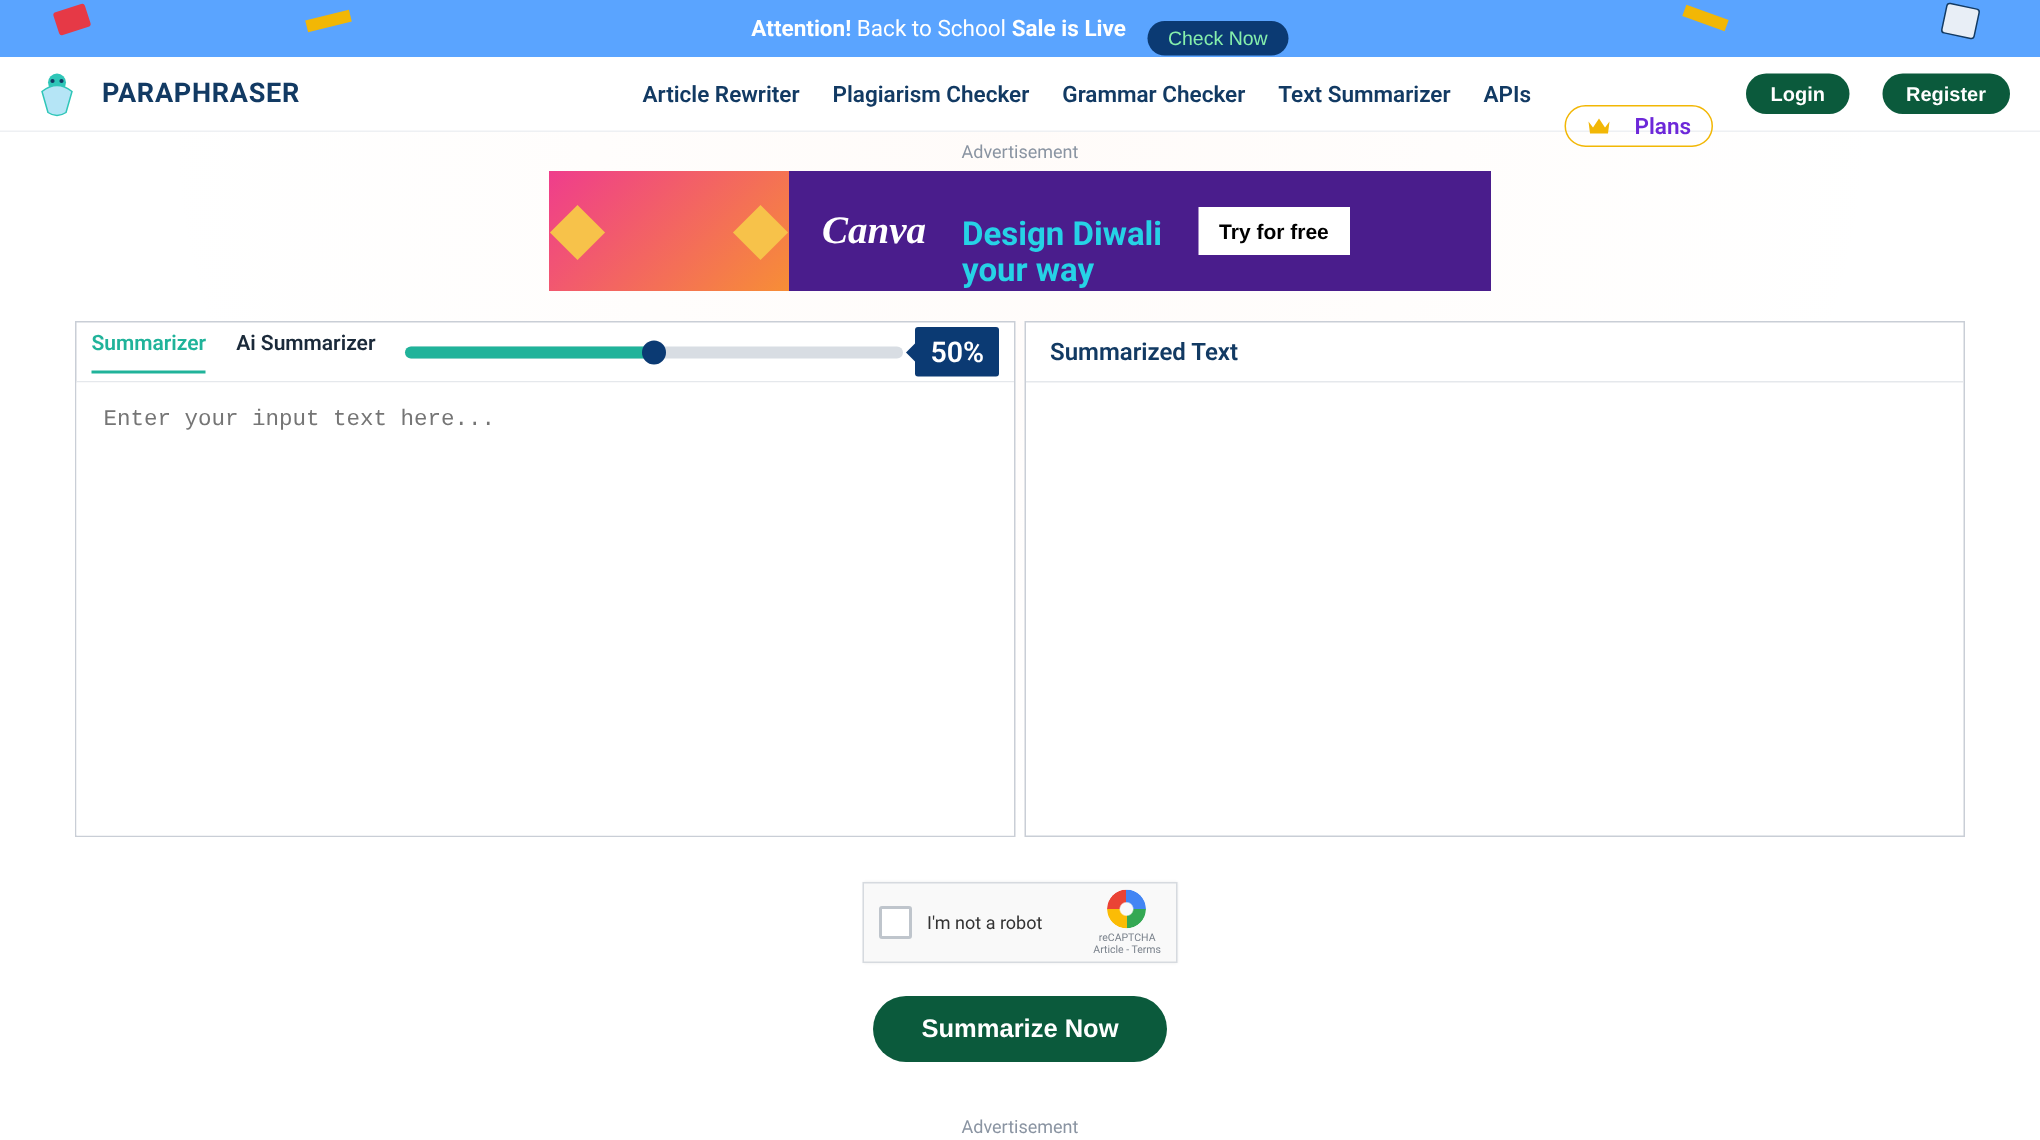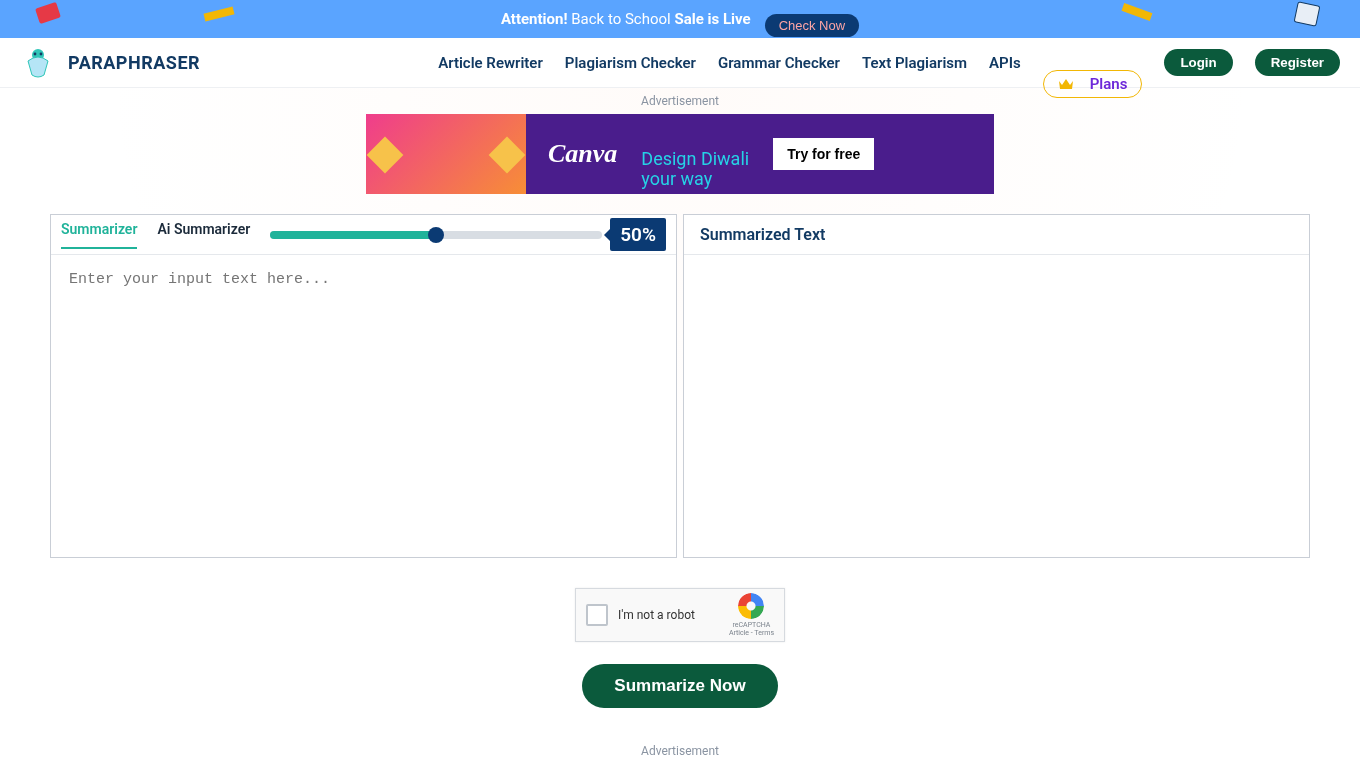--- a/index.html
+++ b/index.html
@@ -14,21 +14,21 @@
     justify-content: center;
     gap: 14px;
     color: #fff;
     font-size: 15px;
     position: relative;
     overflow: hidden;
   }
   .banner .bold { font-weight: 700; }
   .banner .check-btn {
     background: #0b3a73;
-    color: #fca5a5;
+    color: #86efac;
     border-radius: 16px;
     padding: 4px 14px;
     font-size: 13px;
     border: none;
     cursor: pointer;
     margin-top: 12px;
   }
   .banner-deco { position: absolute; top: 0; }
   .banner-deco.left1 { left: 32px; }
   .banner-deco.left2 { left: 200px; }
@@ -76,21 +76,21 @@
   }
   .ad-left::before, .ad-left::after {
     content: ""; position: absolute; width: 26px; height: 26px; background: #f7c24a; transform: rotate(45deg);
   }
   .ad-left::before { left: 6px; top: 28px; }
   .ad-left::after  { right: 6px; top: 28px; }
   .ad-right {
     flex: 1; background: #4a1d8c; display: flex; align-items: center; gap: 24px; padding: 0 22px;
   }
   .canva-word { color: #fff; font-family: Georgia, 'Times New Roman', serif; font-style: italic; font-size: 26px; font-weight: 600; }
-  .ad-headline { color: #26d2e6; font-size: 18px; font-weight: 400; line-height: 1.1; margin-top: 30px; }
+  .ad-headline { color: #26d2e6; font-size: 22px; font-weight: 700; line-height: 1.1; margin-top: 30px; }
   .try-btn { background: #fff; color: #000; font-weight: 700; font-size: 14px; border: none; padding: 8px 14px; cursor: pointer; }
 
   
   .main-wrap { display: flex; gap: 6px; padding: 0 50px; }
   .panel {
     flex: 1; border: 1px solid #c9ced6; background: #fff; position: relative;
     display: flex; flex-direction: column;
   }
   .panel-header {
     height: 40px; border-bottom: 1px solid #e5e8ec; display: flex; align-items: center; padding: 0 10px;
@@ -221,21 +221,21 @@
         <path d="M8 16 Q18 8 28 16 L24 30 Q18 34 12 30 Z" fill="#b5e5f6" stroke="#2fc6b8" stroke-width="1"></path>
       </svg>
     </span>
     <span class="brand-name">PARAPHRASER</span>
   </div>
   <div class="nav-spacer"></div>
   <div class="nav-links">
     <a>Article Rewriter</a>
     <a>Plagiarism Checker</a>
     <a>Grammar Checker</a>
-    <a>Text Plagiarism</a>
+    <a>Text Summarizer</a>
     <a>APIs</a>
     <span class="plans-pill">
       <svg class="crown-icon" width="16" height="14" viewBox="0 0 16 14">
           <path d="M1 4 L4 8 L8 2 L12 8 L15 4 L14 12 L2 12 Z" fill="#f2b705"></path>
         </svg>
       <span>Plans</span>
     </span>
     <button class="login-btn">Login</button>
     <button class="register-btn">Register</button>
   </div>

